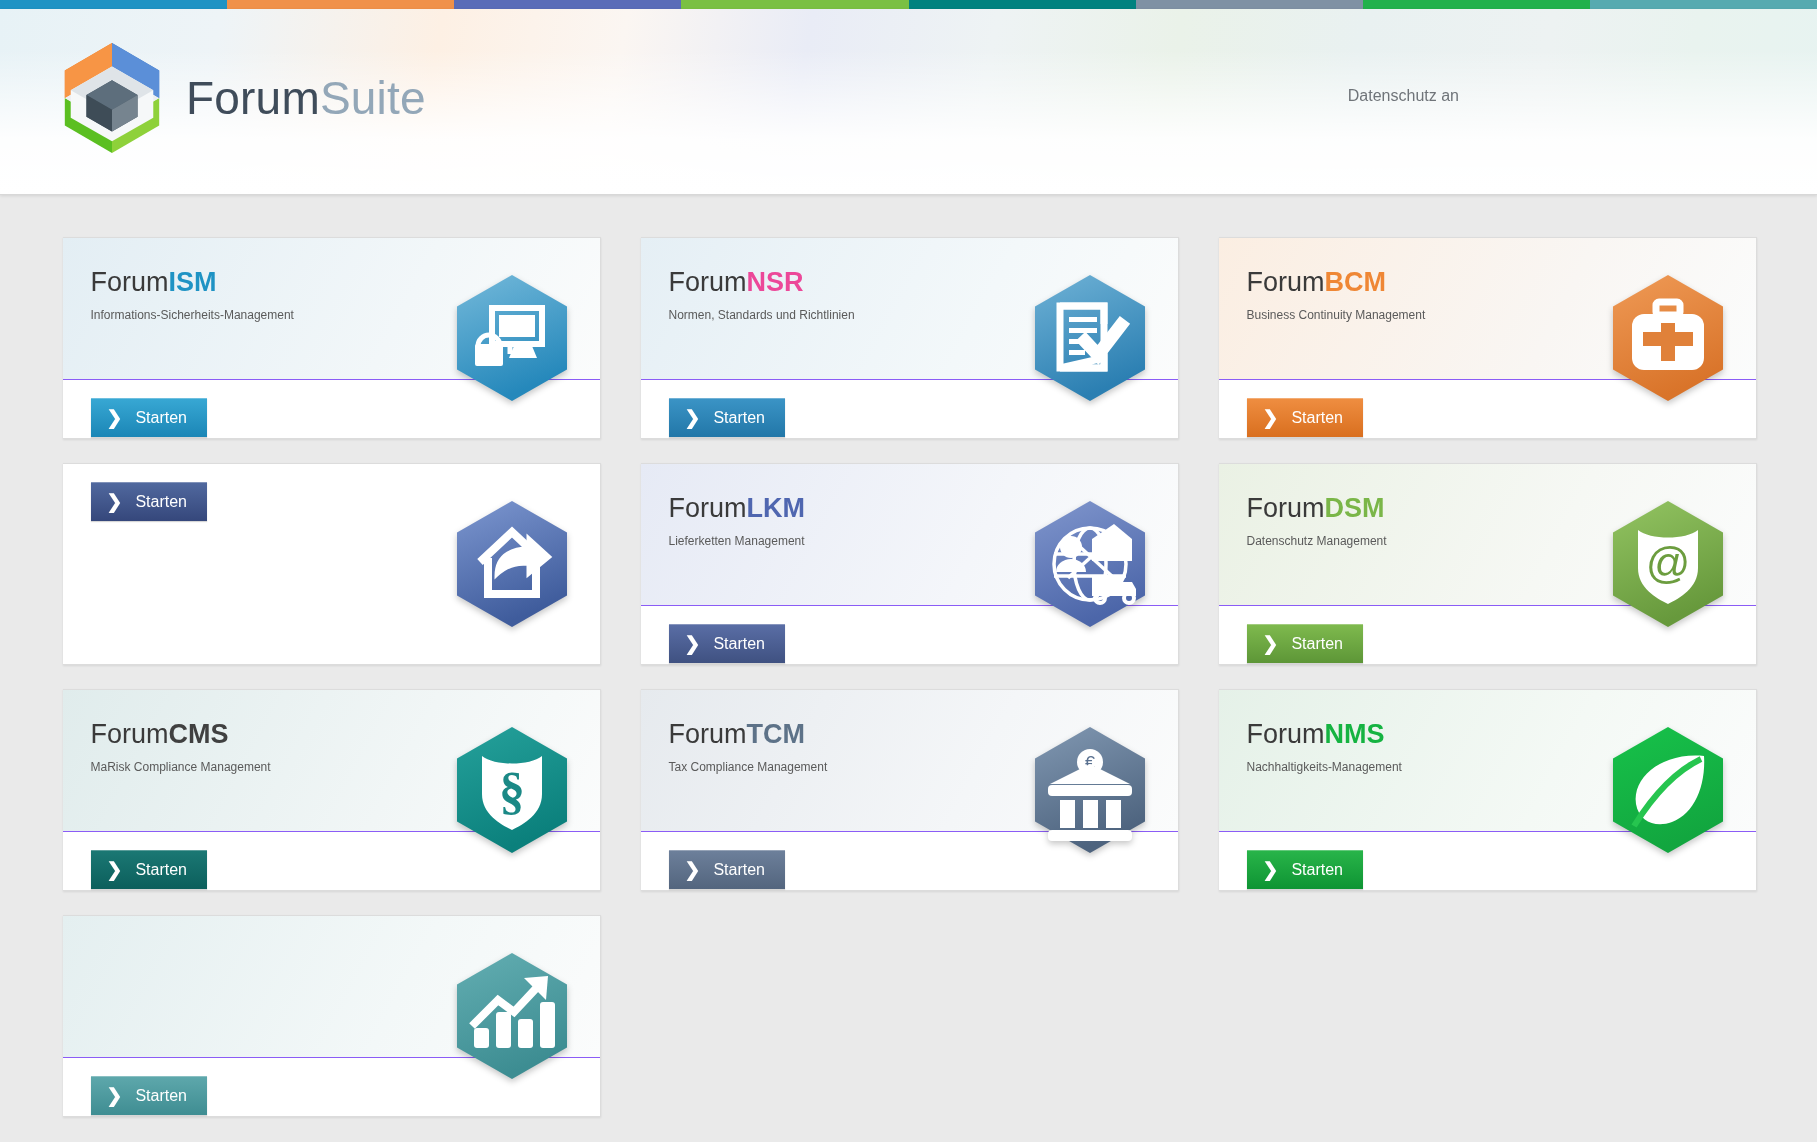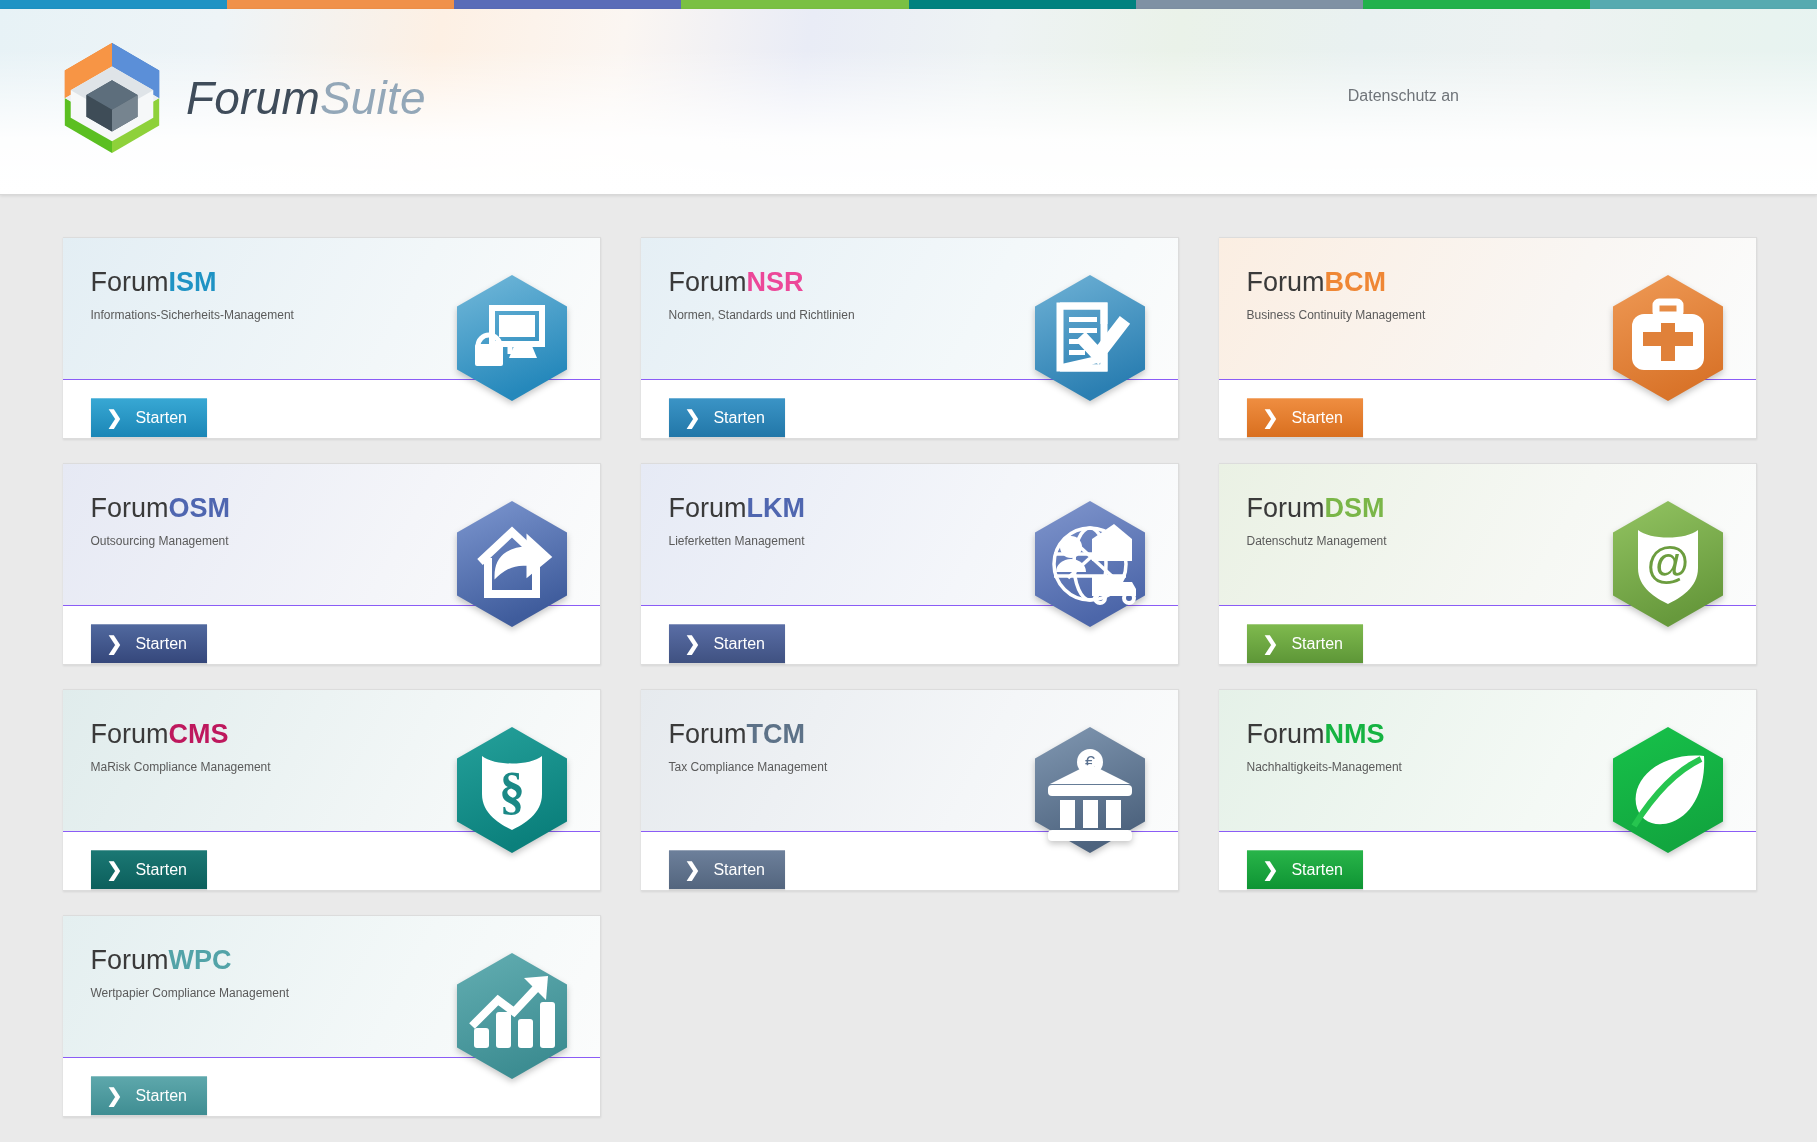--- a/index.html
+++ b/index.html
@@ -33,21 +33,21 @@
     content:"";
     position:absolute; left:0; right:0; bottom:0; height:78%;
     background: linear-gradient(to bottom, rgba(255,255,255,0) 0%, rgba(255,255,255,.92) 62%, #fff 100%);
     pointer-events:none;
   }
   .logo-wrap {
     position: absolute; left: 56px; top: 32px;
     display: flex; align-items: center; gap: 18px; z-index: 3;
   }
   .logo-mark { width: 112px; height: 114px; display:block; }
-  .logo-text { font-size: 46px; letter-spacing: .2px; line-height: 1; white-space: nowrap; font-style: italic; }
+  .logo-text { font-size: 46px; letter-spacing: .2px; line-height: 1; white-space: nowrap; }
   .logo-text .a { color: #3f4c5a; }
   .logo-text .b { color: #93a7b8; }
 
   .licensed {
     position: absolute; right: 358px; top: 78px;
     font-size: 16px; color: #6f7479; z-index: 3;
   }
 
   
   .body {
@@ -253,27 +253,20 @@
     <g fill="#ffffff" transform="translate(58,64)">
     <rect x="-12" y="-36" width="24" height="13" rx="3" fill="none" stroke="#fff" stroke-width="7"></rect>
     <rect x="-36" y="-24" width="72" height="56" rx="12" fill="#fff"></rect>
     <rect x="-7" y="-15" width="14" height="38" fill="#e0813a"></rect>
     <rect x="-25" y="3" width="50" height="14" fill="#e0813a" transform="translate(0,-9)"></rect>
           </g>
   </svg>
   </div>
       <div class="card">
     <div class="accent" style="background:linear-gradient(to bottom, #4f66b0, #415597);"></div>
-    <div class="card-head">
-      <div class="tint" style="background:linear-gradient(118deg, #e6e9f4 0%, #f4f5f9 62%, #fbfcfc 100%);"></div>
-      <div class="txt">
-        <div class="card-title"><span>Forum</span><b style="color:#4f66b0">OSM</b></div>
-        <div class="card-sub">Outsourcing Management</div>
-      </div>
-    </div>
     <div class="card-foot">
       <button class="btn" style="background:linear-gradient(to bottom, #51699f, #35477b);">
         <span class="chev">❯</span>
         <span>Starten</span>
       </button>
     </div>
     <svg class="hex" viewBox="0 0 116 128">
     <defs>
             <linearGradient id="g-house-arrow-icon" x1="0" y1="0" x2="0.35" y2="1">
       <stop offset="0" stop-color="#7d97d0"></stop>
@@ -353,21 +346,21 @@
     <path d="M -30 -34 C -18 -24 18 -24 30 -34 L 30 4 C 30 24 12 34 0 40 C -12 34 -30 24 -30 4 Z" fill="#fff"></path>
     <text x="0" y="14" font-size="44" font-family="Liberation Sans, sans-serif" text-anchor="middle" fill="#6c9d3f">@</text>
           </g>
   </svg>
   </div>
       <div class="card">
     <div class="accent" style="background:linear-gradient(to bottom, #0d7f7c, #0a6967);"></div>
     <div class="card-head">
       <div class="tint" style="background:linear-gradient(118deg, #e0ecec 0%, #f1f6f6 62%, #fbfcfc 100%);"></div>
       <div class="txt">
-        <div class="card-title"><span>Forum</span><b style="color:#be185d">CMS</b></div>
+        <div class="card-title"><span>Forum</span><b style="color:#404040">CMS</b></div>
         <div class="card-sub">MaRisk Compliance Management</div>
       </div>
     </div>
     <div class="card-foot">
       <button class="btn" style="background:linear-gradient(to bottom, #1b7874, #0c5f5c);">
         <span class="chev">❯</span>
         <span>Starten</span>
       </button>
     </div>
     <svg class="hex" viewBox="0 0 116 128">
@@ -445,24 +438,20 @@
     <g fill="#ffffff" transform="translate(58,64)">
     <path d="M 36 -34 C -4 -38 -36 -14 -32 14 C -29 32 -12 38 4 32 C 26 24 38 -4 36 -34 Z" fill="#fff"></path>
     <path d="M 33 -31 C 10 -20 -14 4 -34 36" fill="none" stroke="#26c54f" stroke-width="6"></path>
           </g>
   </svg>
   </div>
       <div class="card">
     <div class="accent" style="background:linear-gradient(to bottom, #52a3a8, #458d92);"></div>
     <div class="card-head">
       <div class="tint" style="background:linear-gradient(118deg, #e4eff0 0%, #f3f8f8 62%, #fbfcfc 100%);"></div>
-      <div class="txt">
-        <div class="card-title"><span>Forum</span><b style="color:#52a3a8">WPC</b></div>
-        <div class="card-sub">Wertpapier Compliance Management</div>
-      </div>
     </div>
     <div class="card-foot">
       <button class="btn" style="background:linear-gradient(to bottom, #5ea8ac, #3f8d92);">
         <span class="chev">❯</span>
         <span>Starten</span>
       </button>
     </div>
     <svg class="hex" viewBox="0 0 116 128">
     <defs>
             <linearGradient id="g-bar-chart-arrow-icon" x1="0" y1="0" x2="0.35" y2="1">

